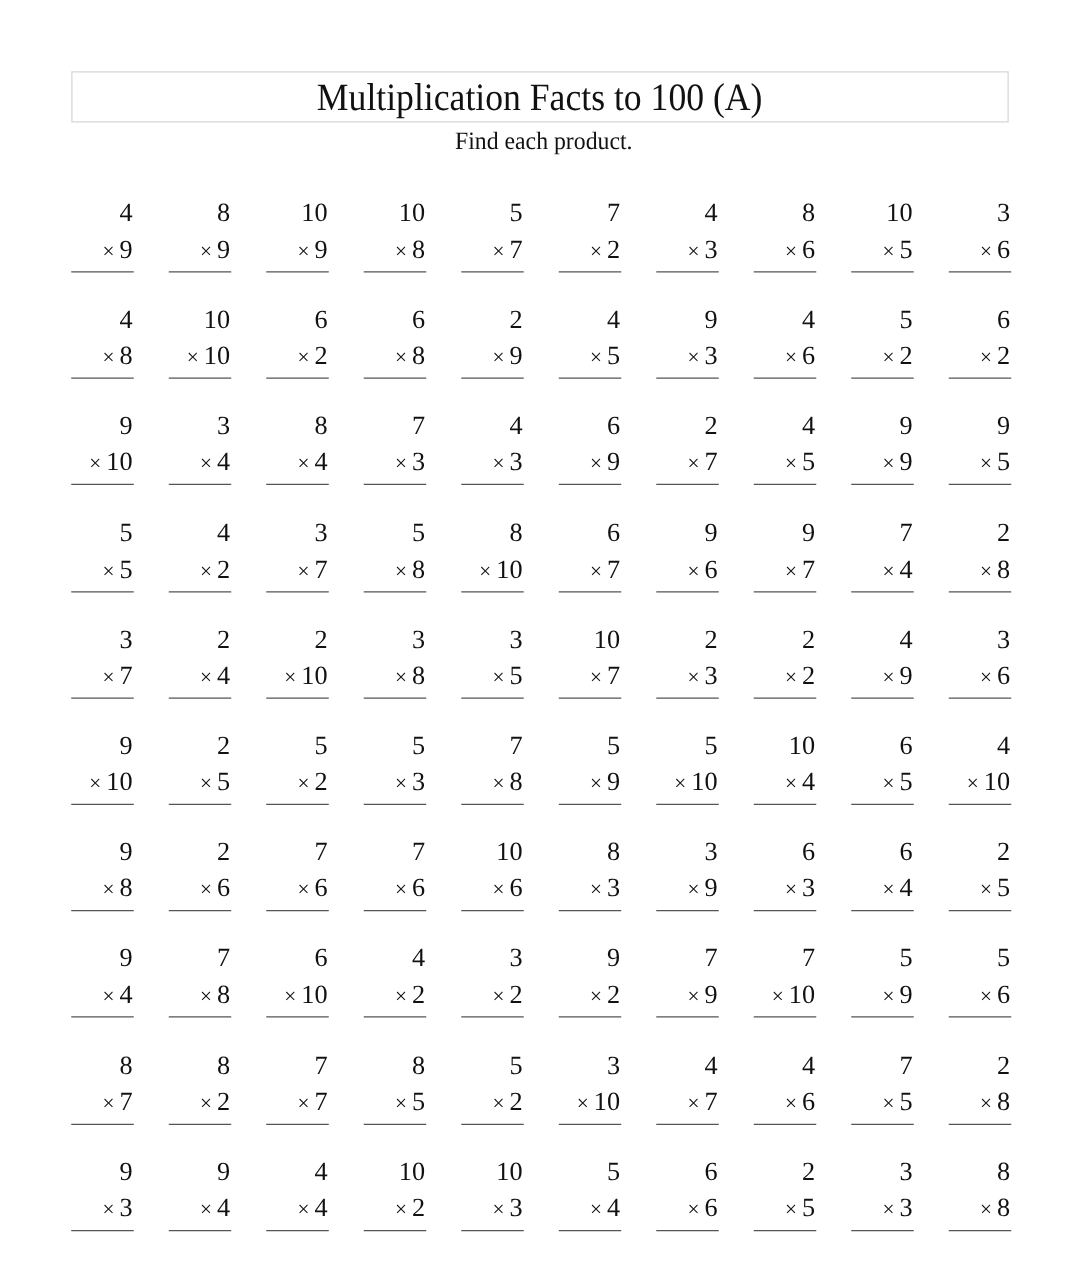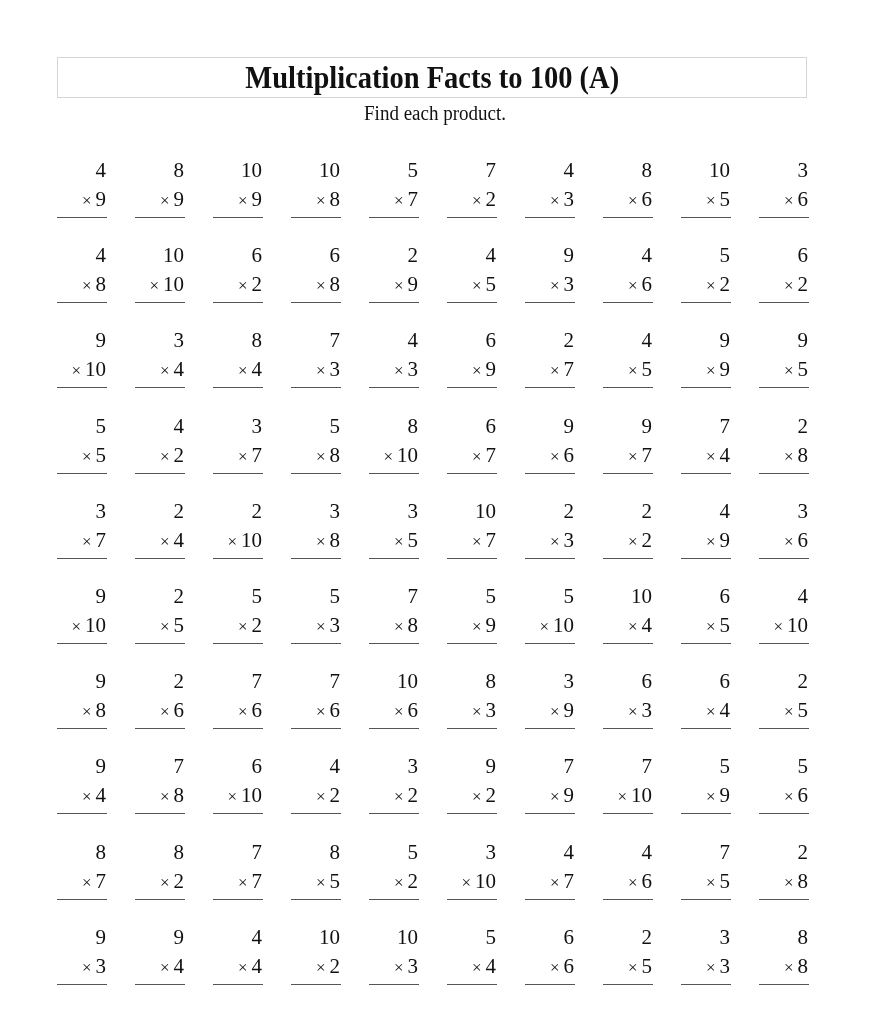--- a/index.html
+++ b/index.html
@@ -3,21 +3,21 @@
 <meta charset="utf-8">
 <style>
   html, body { margin: 0; padding: 0; background: #ffffff; }
   body {
     width: 870px; height: 1024px; position: relative; overflow: hidden;
     font-family: "Liberation Serif", "DejaVu Serif", serif; color: #111;
   }
   .title-box {
     position: absolute; left: 57px; top: 57px; width: 750px; height: 41px;
     border: 1px solid #d6d6d6; box-sizing: border-box;
-    display: flex; align-items: center; justify-content: center; font-weight: bold;
+    display: flex; align-items: center; justify-content: center;
   }
   .title {
     font-size: 31px; letter-spacing: 0px; line-height: 1;
     transform: scaleX(0.92);
   }
   .subtitle {
     position: absolute; left: 0; right: 0; top: 102px; text-align: center;
     font-size: 20px; transform: scaleX(0.95);
   }
   .grid {

